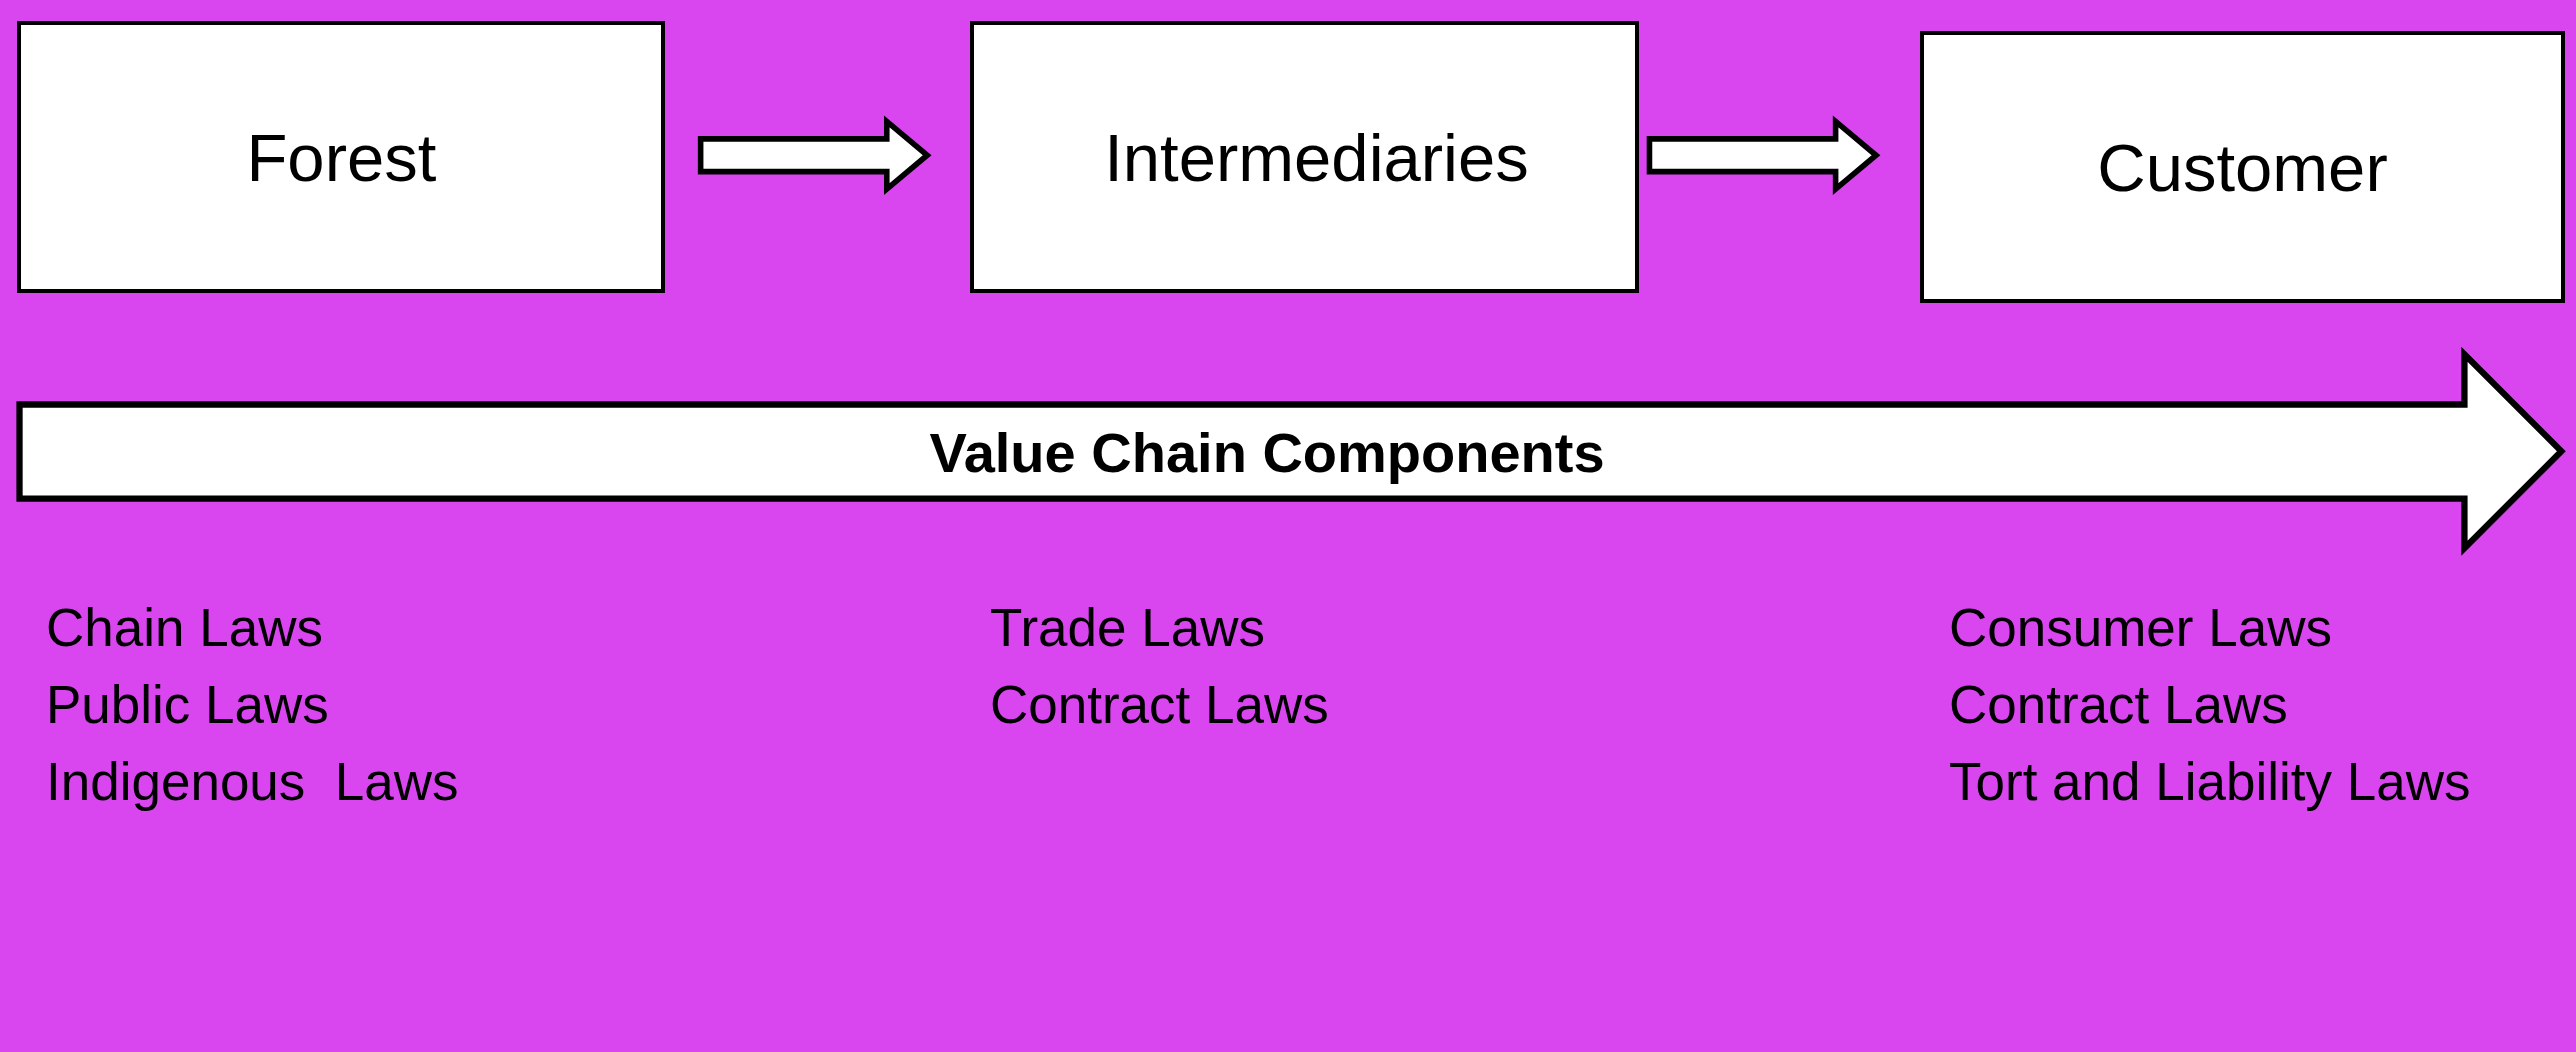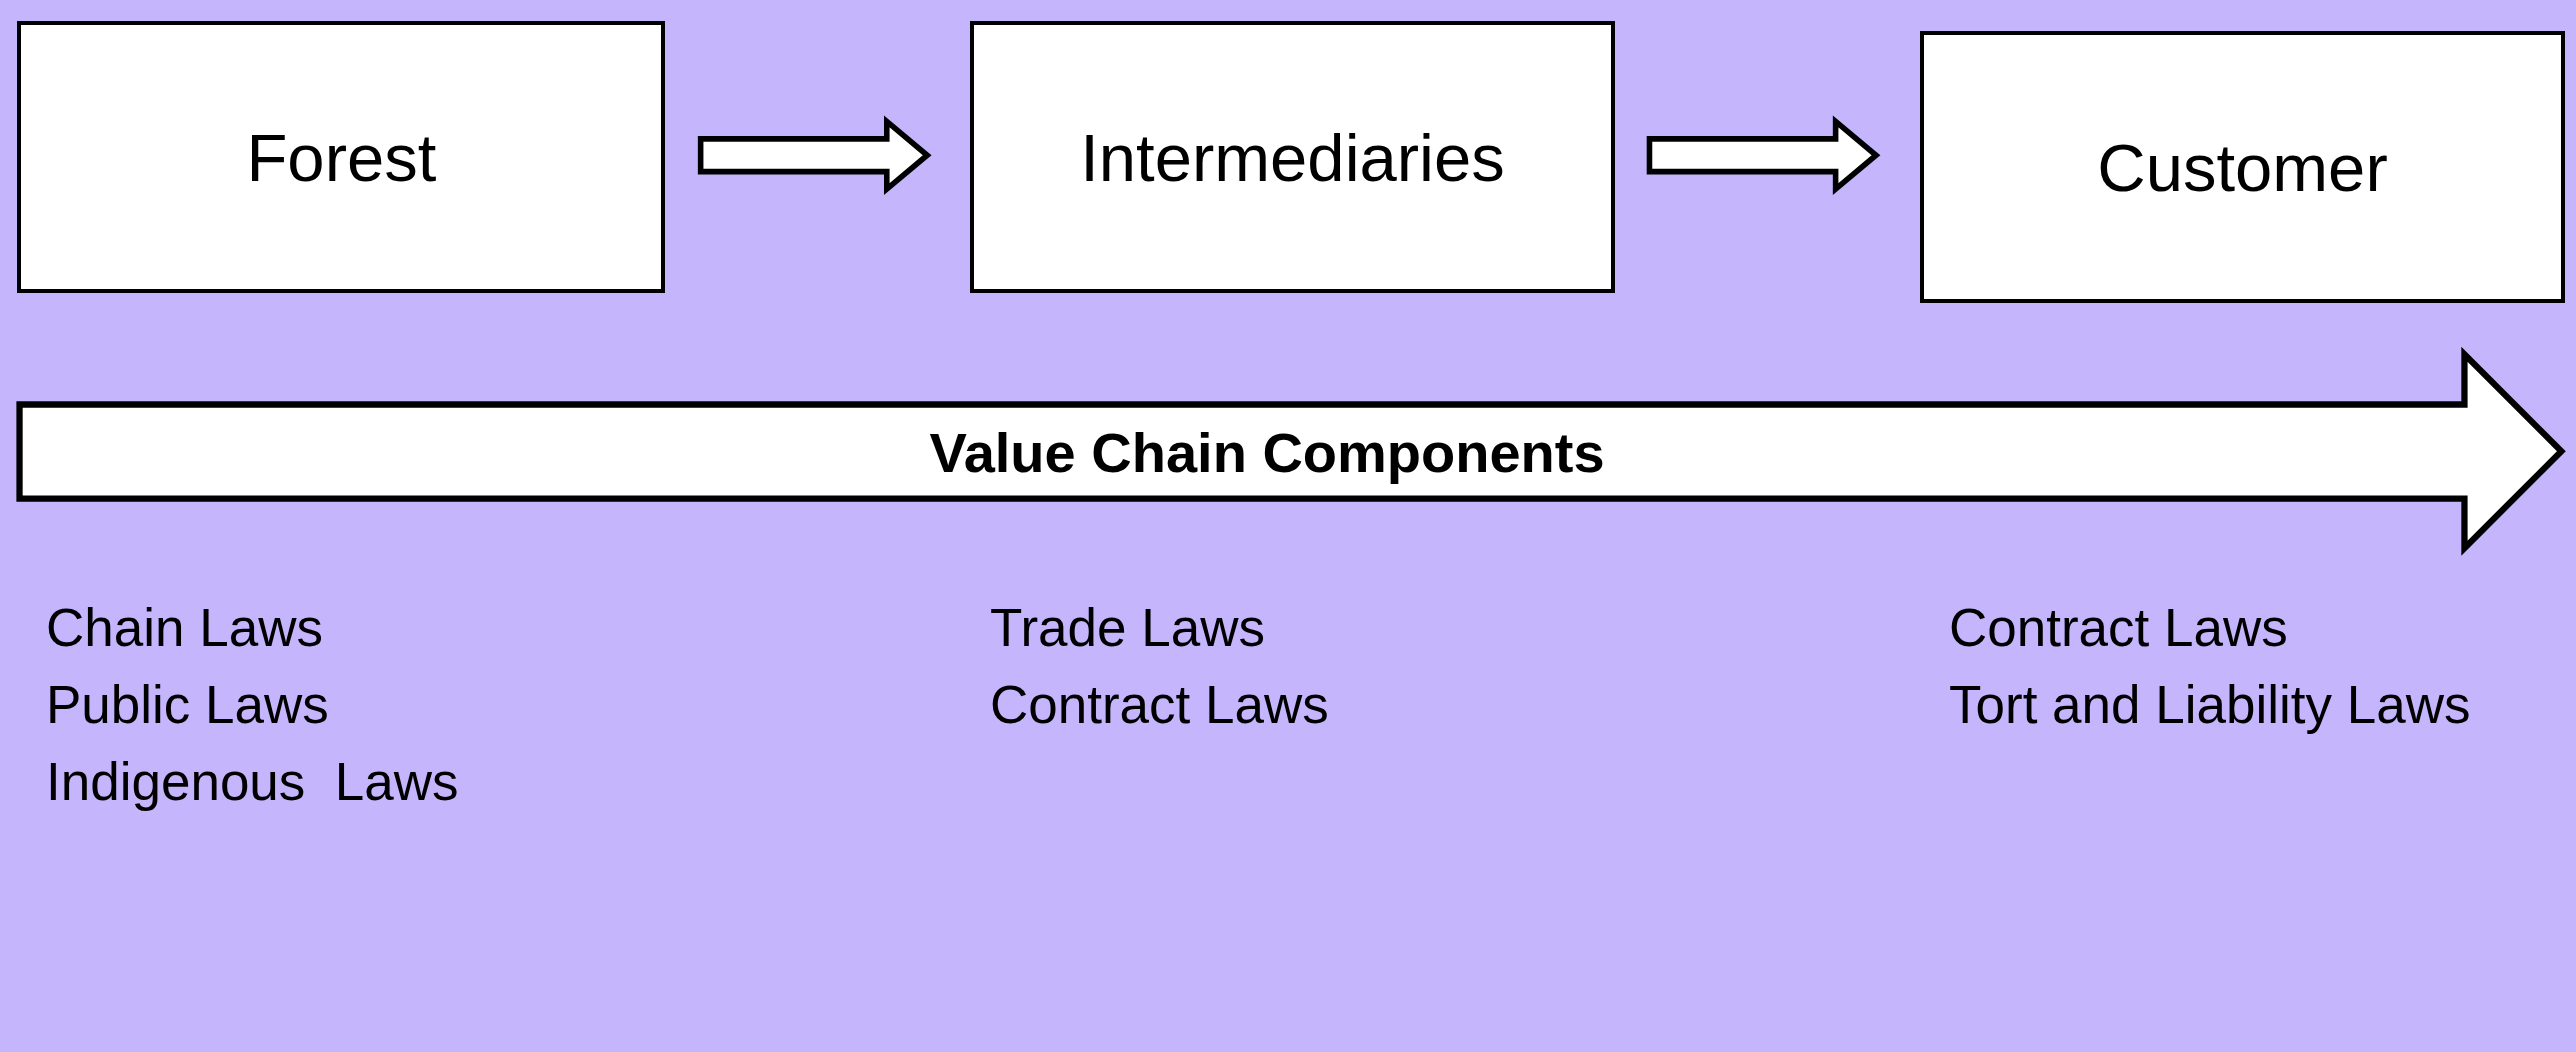--- a/index.html
+++ b/index.html
@@ -4,21 +4,21 @@
 <style>
   html, body {
     margin: 0;
     padding: 0;
     background: #ffffff;
   }
   #canvas {
     position: relative;
     width: 2576px;
     height: 1053px;
-    background: #c4b5fd;
+    background: #d946ef;
     font-family: "Liberation Sans", "DejaVu Sans", sans-serif;
     color: #000000;
     overflow: hidden;
   }
   .flow-box {
     position: absolute;
     top: 21px;
     height: 264px;
     border: 4.2px solid #000000;
     background: #ffffff;
@@ -26,21 +26,21 @@
     align-items: center;
     justify-content: center;
     box-sizing: content-box;
   }
   .flow-box .box-label {
     font-size: 67px;
     font-weight: 400;
     white-space: pre;
   }
   #box-forest        { left: 17.4px;   width: 640px; }
-  #box-intermediaries{ left: 970px; width: 637px; }
+  #box-intermediaries{ left: 970px; width: 637px; padding-left: 24px; }
   #box-customer      { left: 1920px; width: 637px; margin-top: 10px; }
 
   #arrow-layer {
     position: absolute;
     left: 0; top: 0;
     width: 2576px;
     height: 1053px;
   }
   .value-chain-label {
     position: absolute;
@@ -109,19 +109,20 @@
     <div class="law-item">Public Laws</div>
     <div class="law-item">Indigenous  Laws</div>
   </div>
 
   <div class="law-column" id="law-column-intermediaries">
     <div class="law-item">Trade Laws</div>
     <div class="law-item">Contract Laws</div>
   </div>
 
   <div class="law-column" id="law-column-customer">
+    <div class="law-item">Consumer Laws</div>
     <div class="law-item">Contract Laws</div>
     <div class="law-item">Tort and Liability Laws</div>
   </div>
 
 
 </div>
 
 
 </body></html>

